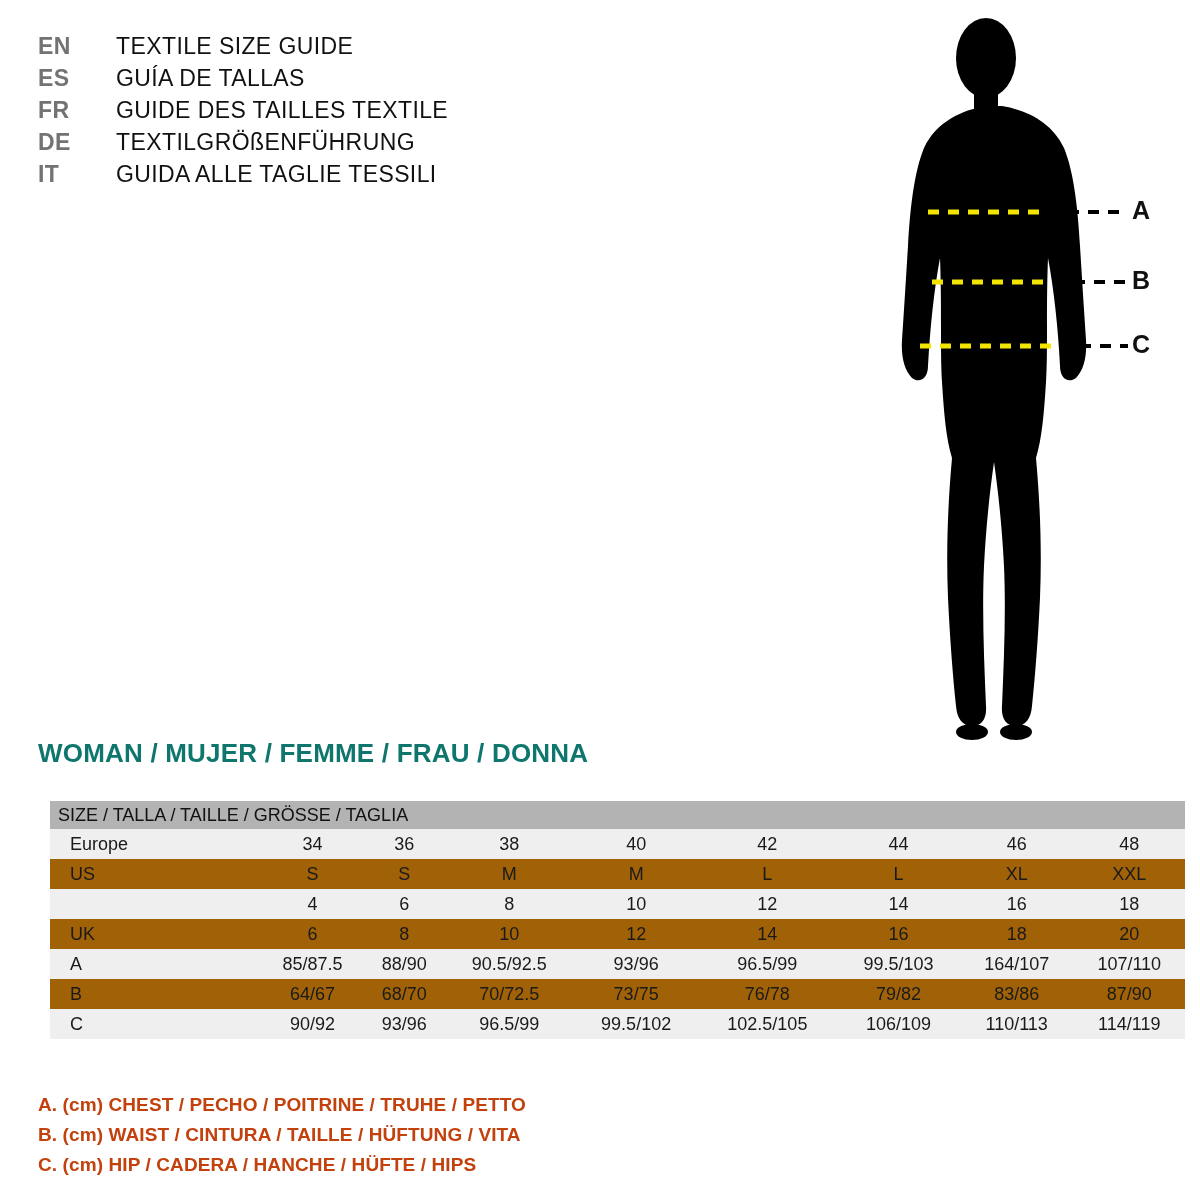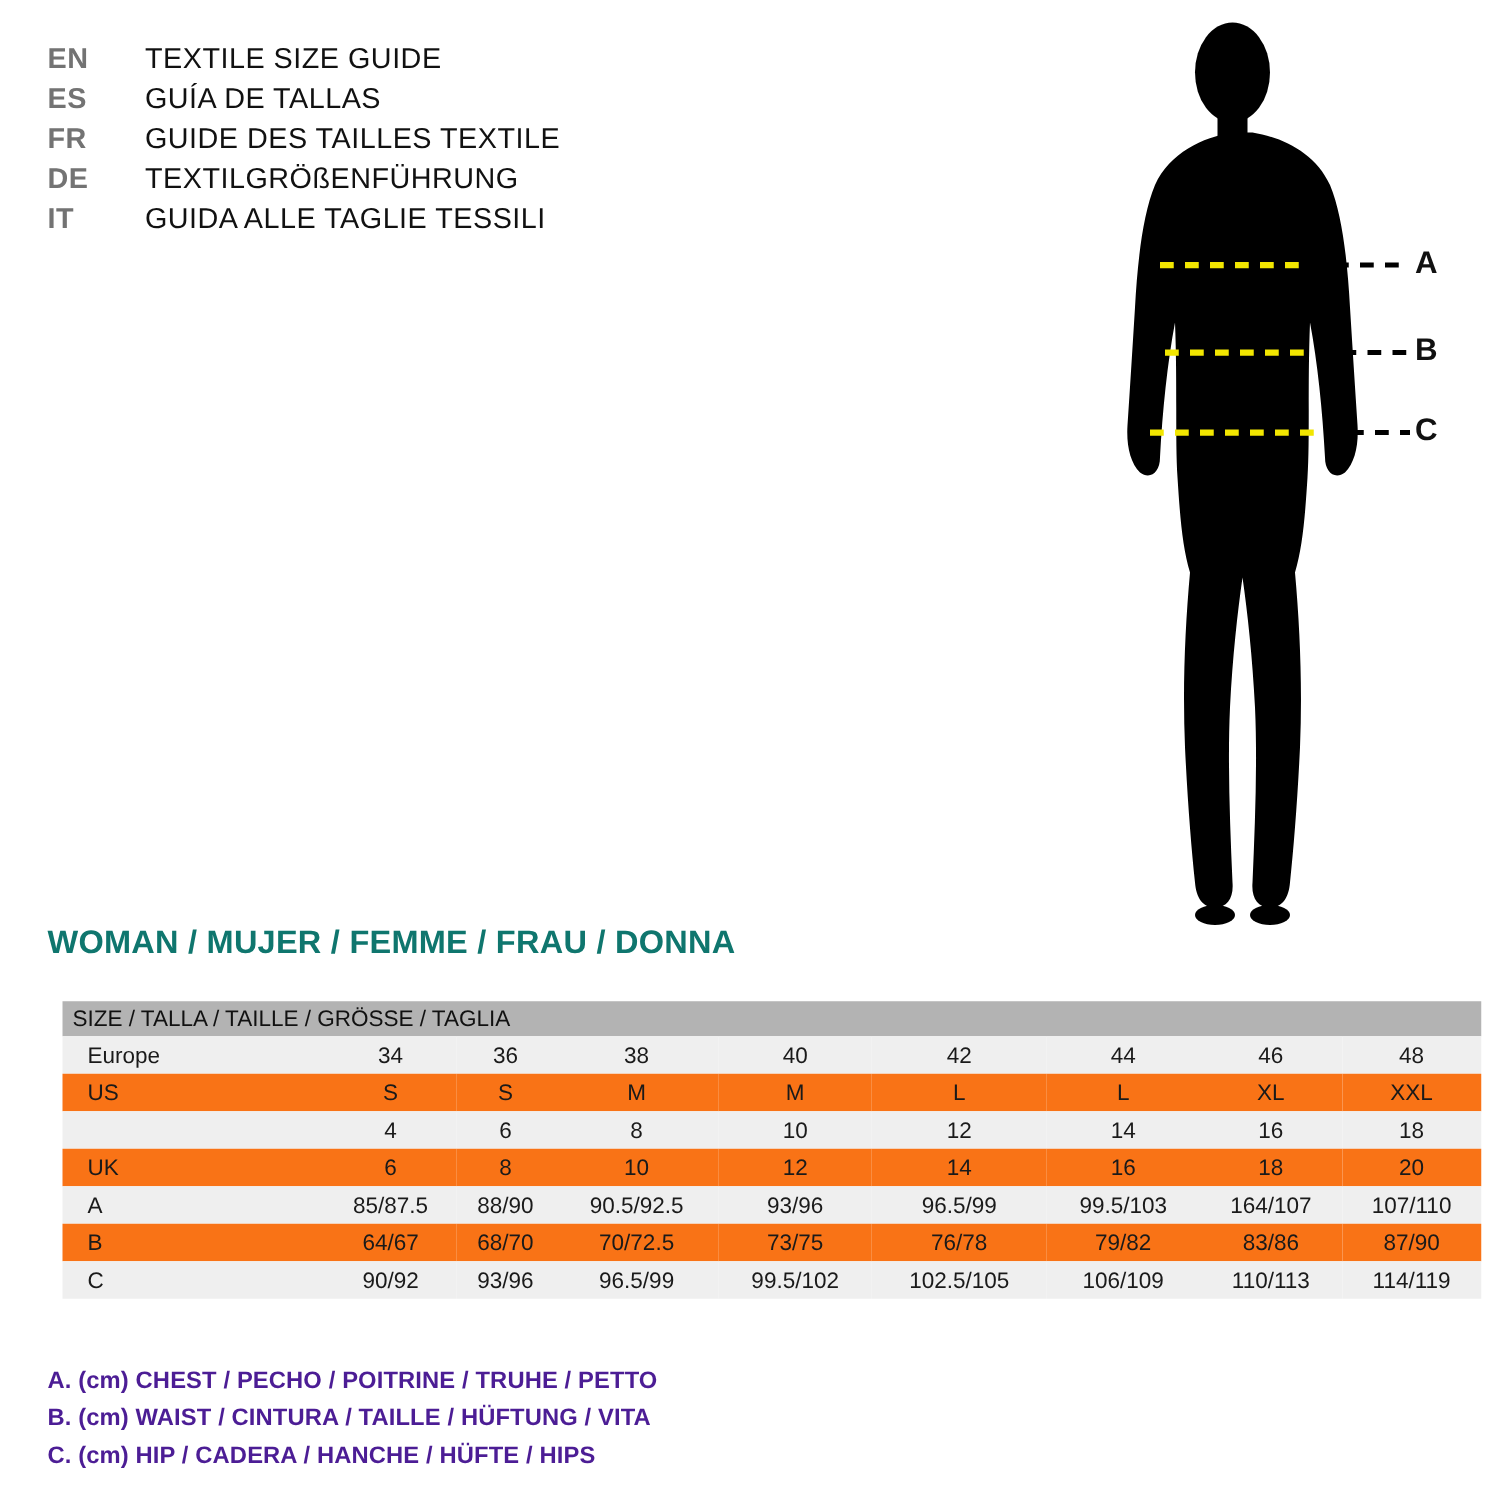--- a/index.html
+++ b/index.html
@@ -89,39 +89,39 @@
   }
   .size-table .hdr-row td {
     background: #b3b3b3;
     text-align: left;
     padding-left: 8px;
     height: 28px;
     font-size: 18px;
     color: #111;
   }
   .size-table tbody tr.odd td { background: #efefef; }
-  .size-table tbody tr.even td { background: #f97316; }
+  .size-table tbody tr.even td { background: #a16207; }
   .size-table td.rowlabel {
     text-align: left;
     padding-left: 20px;
     width: 190px;
   }
 
   
   .legend {
     position: absolute;
     left: 38px;
     top: 1090px;
     width: 700px;
   }
   .legend-line {
     font-size: 19px;
     font-weight: bold;
     letter-spacing: .1px;
-    color: #4c1d95;
+    color: #c2410c;
     height: 30px;
     line-height: 30px;
     white-space: nowrap;
   }
 </style>
 </head>
 <body>
 
 <div class="lang-block">
   <div class="lang-row">

